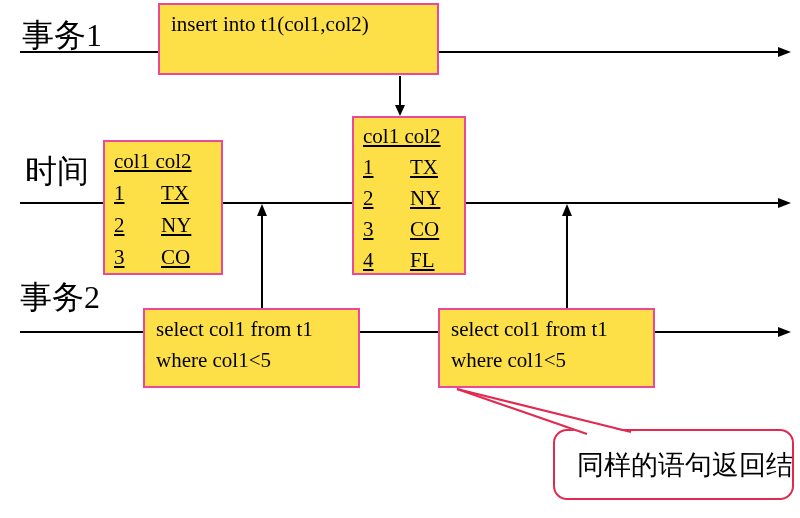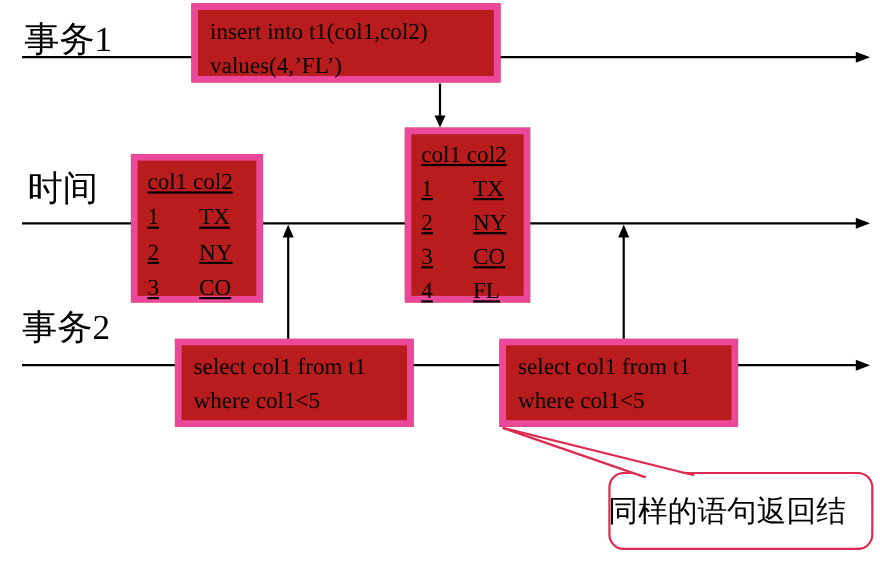--- a/index.html
+++ b/index.html
@@ -27,24 +27,23 @@
     position: absolute;
     z-index: 2;
     font-size: 32px;
     line-height: 26px;
     white-space: nowrap;
   }
   .box {
     position: absolute;
     z-index: 2;
     box-sizing: border-box;
-    background: #b91c1c;
-    border: 6px solid #ec4899;
+    background: #fde047;
+    border: 2px solid #ec4899;
     font-size: 21px;
-    margin-left: 16px;
   }
   .sql-box {
     padding: 4px 0 0 11px;
     line-height: 31px;
     white-space: nowrap;
   }
   .table-box {
     padding: 3px 0 0 9px;
     white-space: nowrap;
     text-decoration: underline;
@@ -61,20 +60,21 @@
     width: 216px;
     height: 69px;
     display: flex;
     flex-direction: column;
     align-items: center;
     justify-content: center;
     font-size: 27px;
     line-height: 34px;
     text-align: center;
     white-space: nowrap;
+    padding-left: 24px;
   }
 </style>
 </head>
 <body>
 
 <div class="canvas">
 
   <svg class="layer connector-layer" width="800" height="518" viewBox="0 0 800 518">
     <g stroke="#000000" stroke-width="2" fill="#000000">
       <g>
@@ -103,21 +103,20 @@
       </g>
     </g>
   </svg>
 
   <div class="lane-label" style="left:22px; top:22px">事务1</div>
   <div class="lane-label" style="left:25px; top:158px">时间</div>
   <div class="lane-label" style="left:20px; top:284px">事务2</div>
 
   <div class="box sql-box" style="left:158px; top:3px; width:281px; height:72px">
     <div>insert into t1(col1,col2)</div>
-    <div>values(4,’FL’)</div>
   </div>
 
   <div class="box table-box table-before" style="left:103px; top:140px; width:120px; height:135px">
     <div class="t-header">col1 col2</div>
     <div class="t-row">
       <span class="c1">1</span>
         <span>TX</span>
     </div>
     <div class="t-row">
       <span class="c1">2</span>

